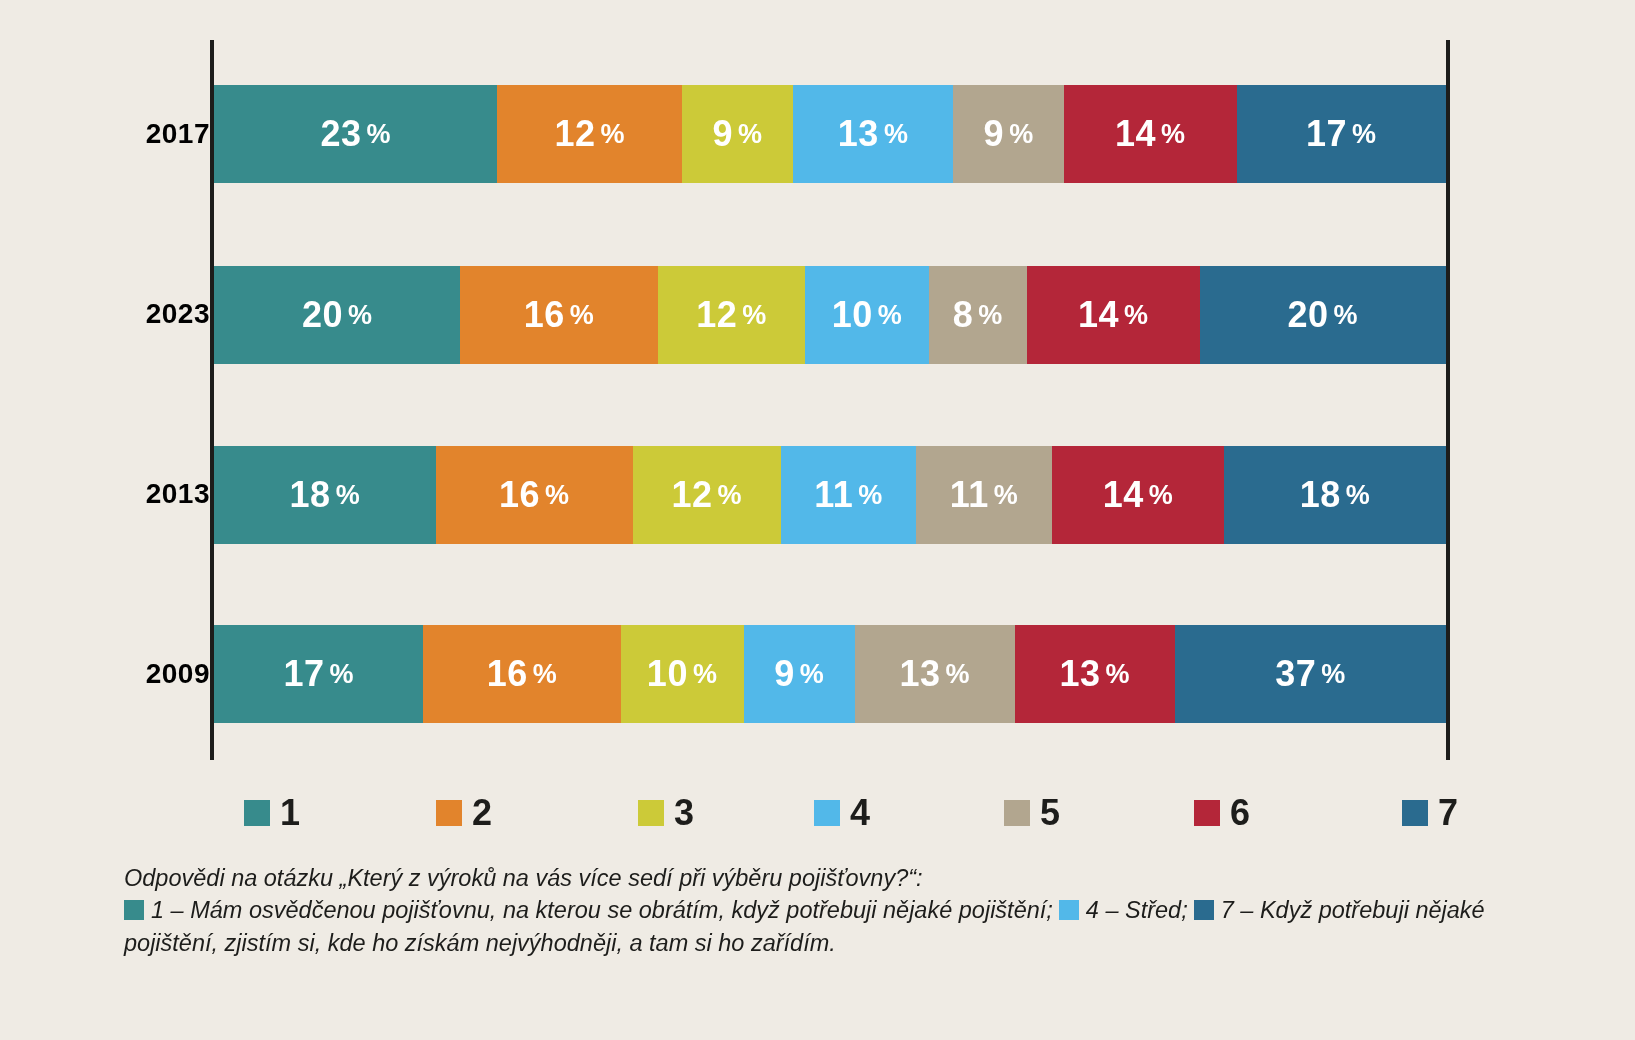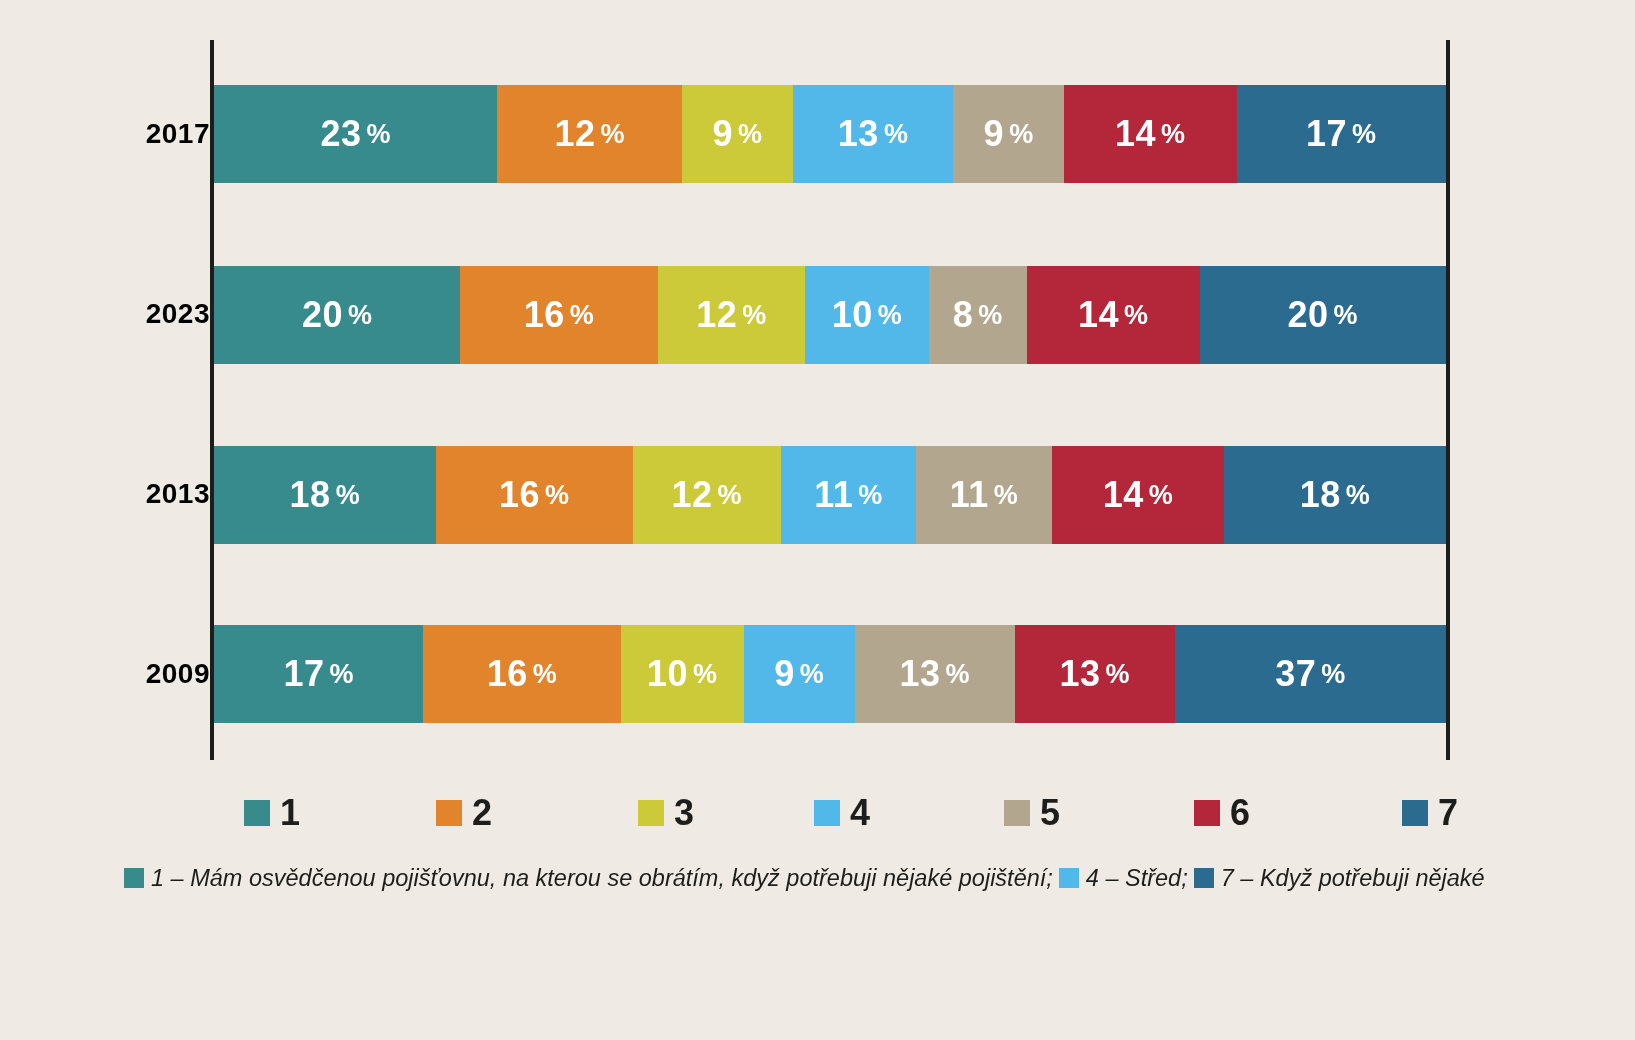--- a/index.html
+++ b/index.html
@@ -302,18 +302,20 @@
         <span class="legend-swatch" style="background: rgb(180, 38, 57);"></span>
         <span class="legend-label">6</span>
       </div>
       <div class="legend-item" style="left: 1188px;">
         <span class="legend-swatch" style="background: rgb(42, 107, 143);"></span>
         <span class="legend-label">7</span>
       </div>
     </div>
 
   <div id="footnote">
+    <span class="fn-line">Odpovědi na otázku „Který z výroků na vás více sedí při výběru pojišťovny?“:</span>
     <span class="fn-line">
       <span class="fn-swatch" id="fn-sw1" style="background: rgb(55, 139, 140);"></span><span>1 – Mám osvědčenou pojišťovnu, na kterou se obrátím, když potřebuji nějaké pojištění;</span><span class="fn-swatch second" id="fn-sw2" style="background: rgb(82, 184, 233);"></span><span>4 – Střed;</span><span class="fn-swatch third" id="fn-sw3" style="background: rgb(42, 107, 143);"></span><span>7 – Když potřebuji nějaké</span>
     </span>
+    <span class="fn-line">pojištění, zjistím si, kde ho získám nejvýhodněji, a tam si ho zařídím.</span>
   </div>
 
 </div>
 
 </body></html>

